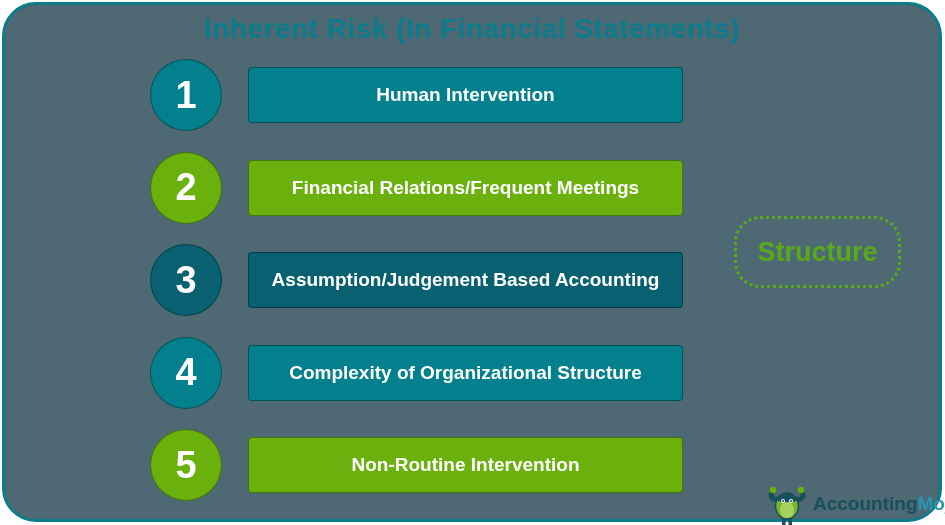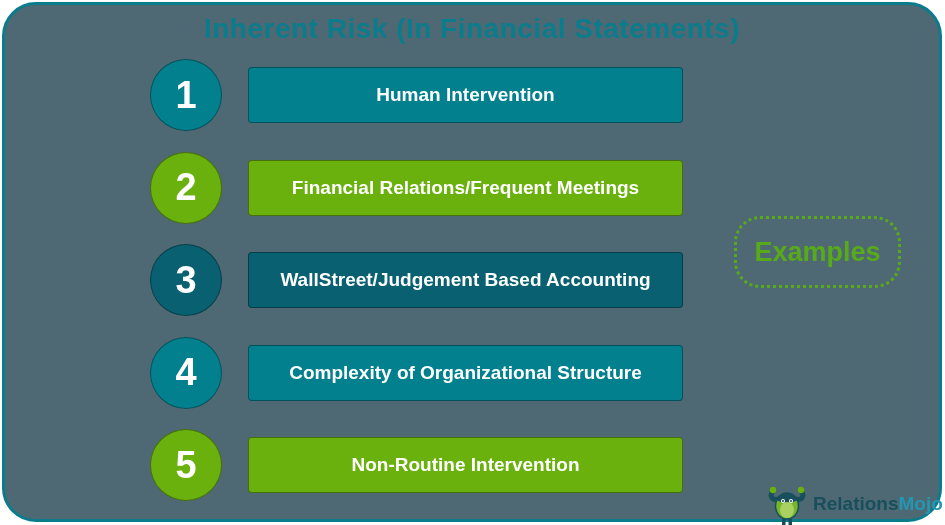--- a/index.html
+++ b/index.html
@@ -80,21 +80,21 @@
     <div class="bar c-green">
       <span class="bar-label">Financial Relations/Frequent Meetings</span>
     </div>
   </div>
 
   <div class="row" style="top: 275px;">
     <div class="circle c-dark_teal">
       <span class="num">3</span>
     </div>
     <div class="bar c-dark_teal">
-      <span class="bar-label">WallStreet/Judgement Based Accounting</span>
+      <span class="bar-label">Assumption/Judgement Based Accounting</span>
     </div>
   </div>
 
   <div class="row" style="top: 367.5px;">
     <div class="circle c-teal">
       <span class="num">4</span>
     </div>
     <div class="bar c-teal">
       <span class="bar-label">Complexity of Organizational Structure</span>
     </div>
@@ -104,21 +104,21 @@
     <div class="circle c-green">
       <span class="num">5</span>
     </div>
     <div class="bar c-green">
       <span class="bar-label">Non-Routine Intervention</span>
     </div>
   </div>
 </div>
 
   <div class="examples">
-    <span>Examples</span>
+    <span>Structure</span>
   </div>
 
   <div class="logo">
     <svg width="44" height="48" viewBox="0 0 44 48">
 
       <path d="M14 19 C7 21 4 16 8 11" stroke="#174f5c" stroke-width="5" fill="none" stroke-linecap="round"></path>
       <path d="M30 19 C37 21 40 16 36 11" stroke="#174f5c" stroke-width="5" fill="none" stroke-linecap="round"></path>
       <circle cx="8" cy="10" r="3.2" fill="#6ab10e"></circle>
       <circle cx="36" cy="10" r="3.2" fill="#6ab10e"></circle>
 
@@ -130,16 +130,16 @@
 
       <circle cx="18" cy="21" r="2" fill="#ffffff"></circle>
       <circle cx="26" cy="21" r="2" fill="#ffffff"></circle>
       <circle cx="18" cy="21" r="0.9" fill="#0a2a30"></circle>
       <circle cx="26" cy="21" r="0.9" fill="#0a2a30"></circle>
 
       <rect x="17" y="38" width="3.5" height="8" rx="1.5" fill="#174f5c"></rect>
       <rect x="23.5" y="38" width="3.5" height="8" rx="1.5" fill="#174f5c"></rect>
     </svg>
     <div class="logo-text">
-      <span class="p1">Relations</span><span class="p2">Mojo</span>
+      <span class="p1">Accounting</span><span class="p2">Mojo</span>
     </div>
   </div>
 </div>
 
 </body></html>

